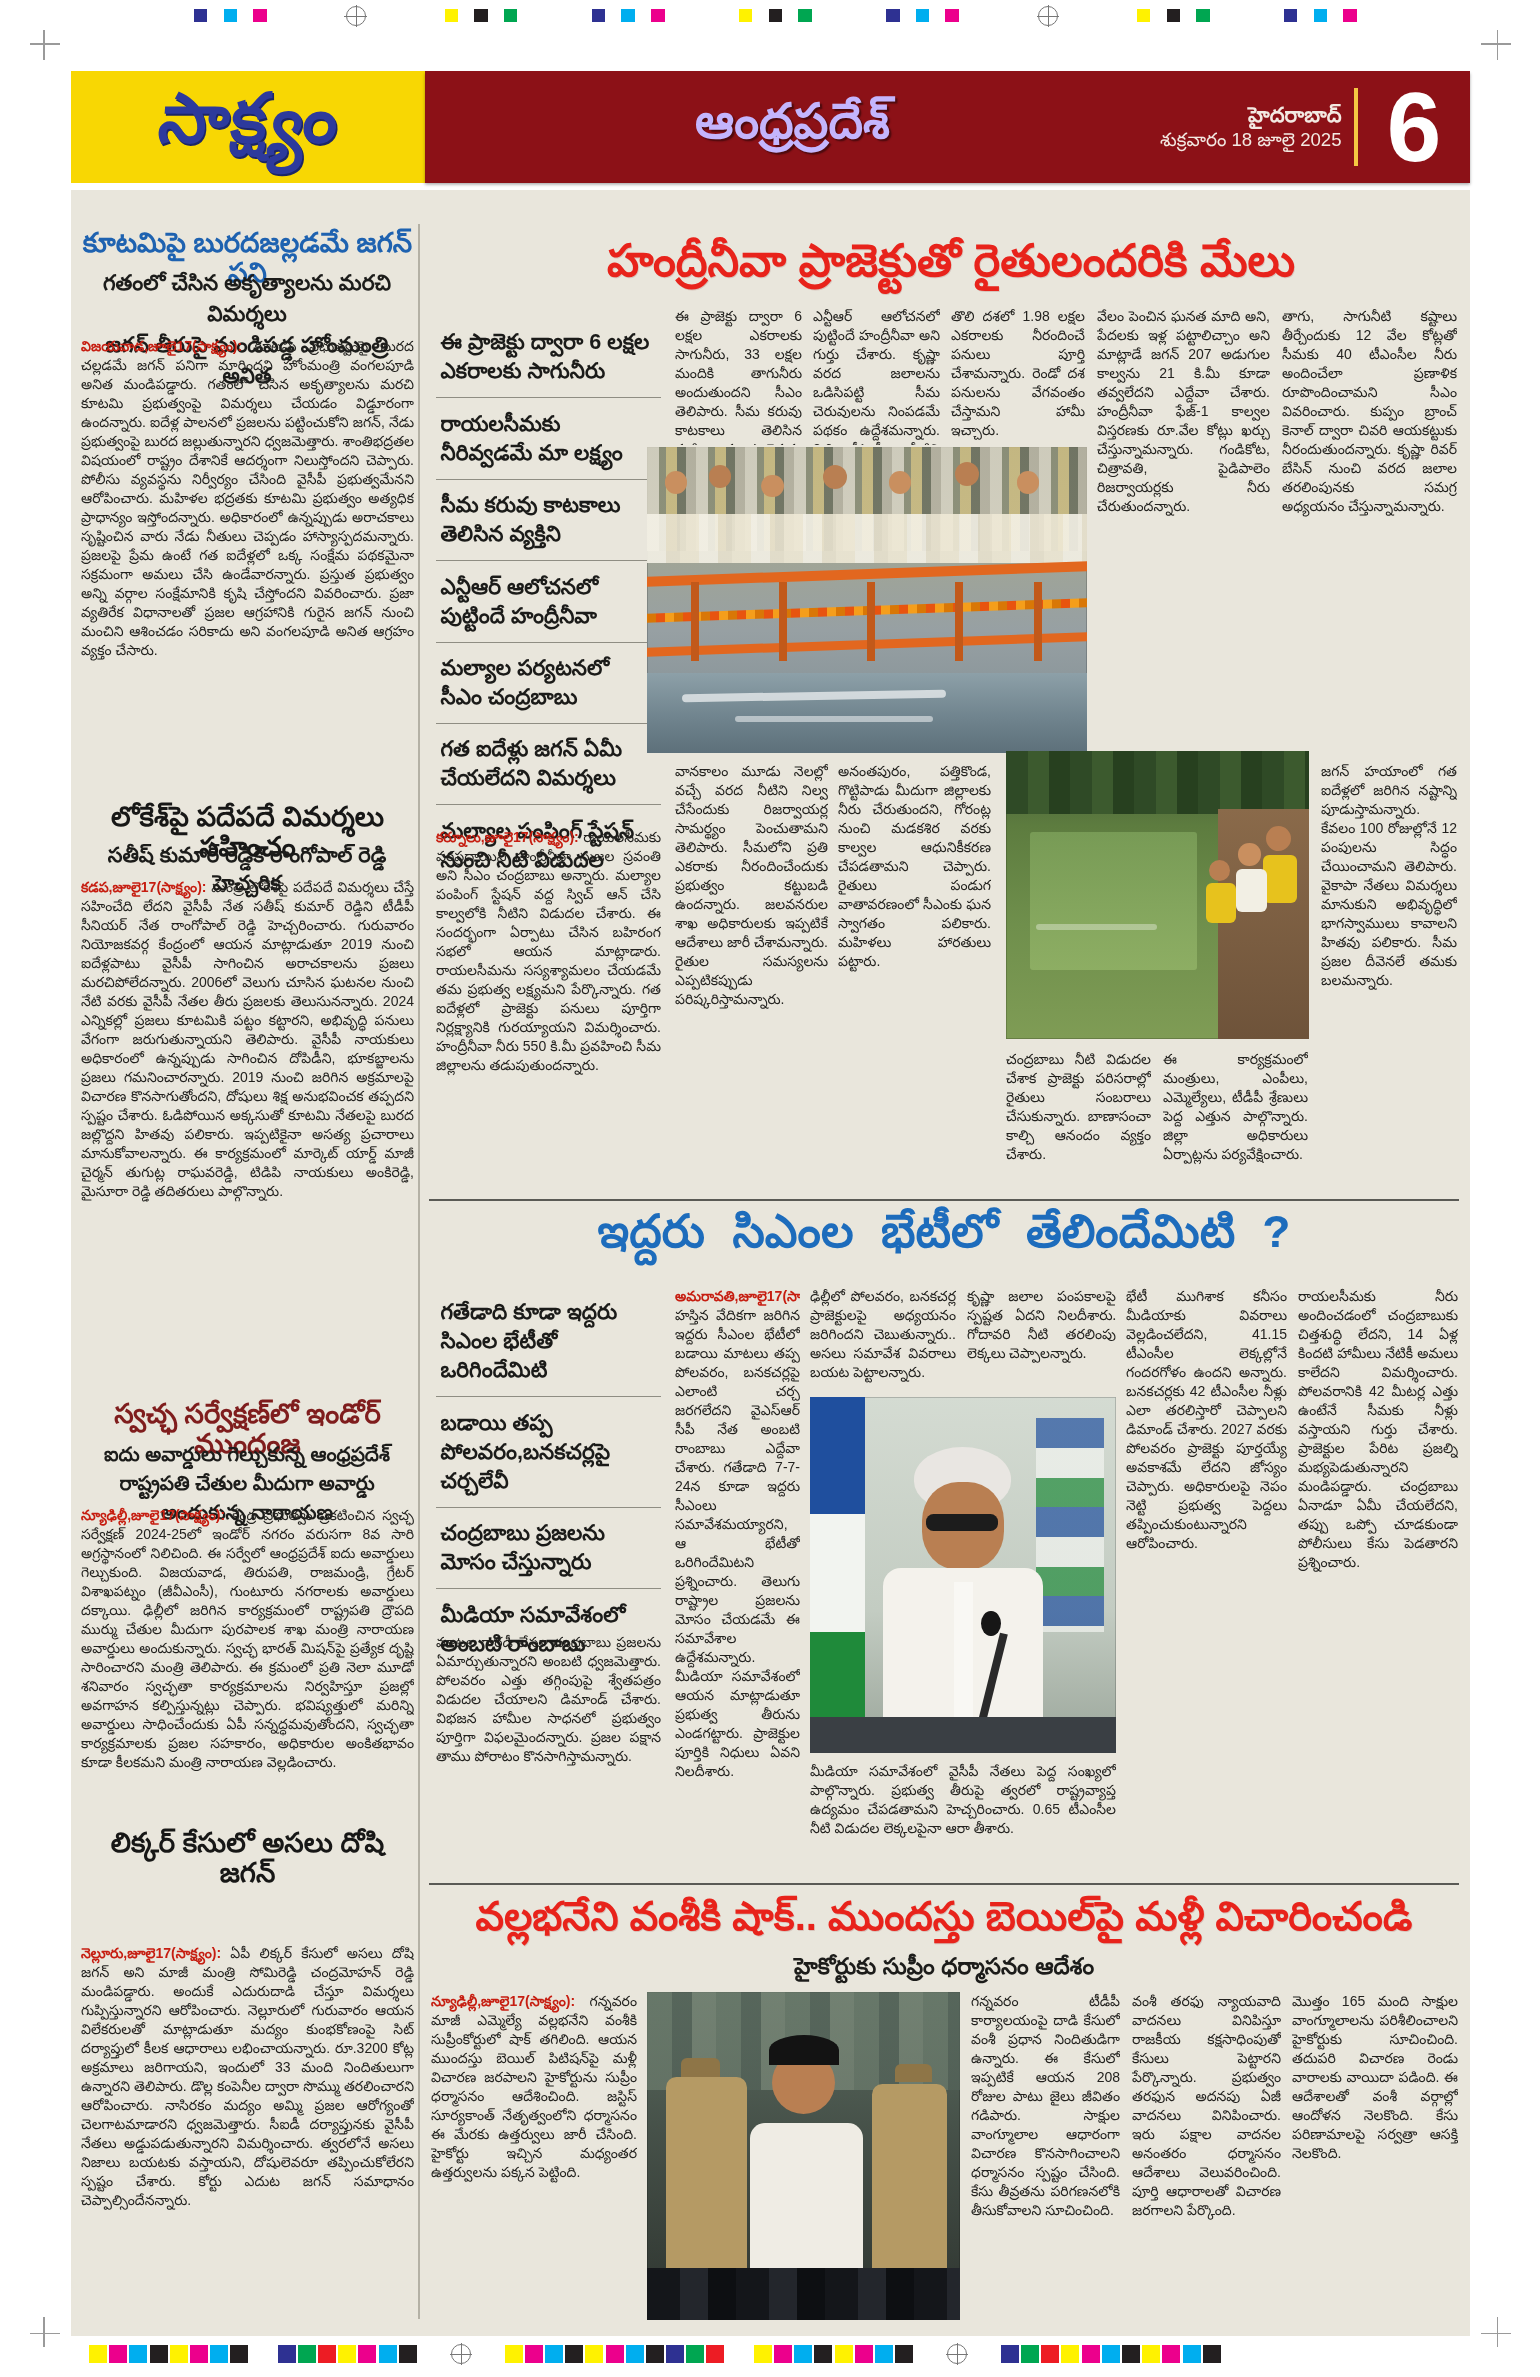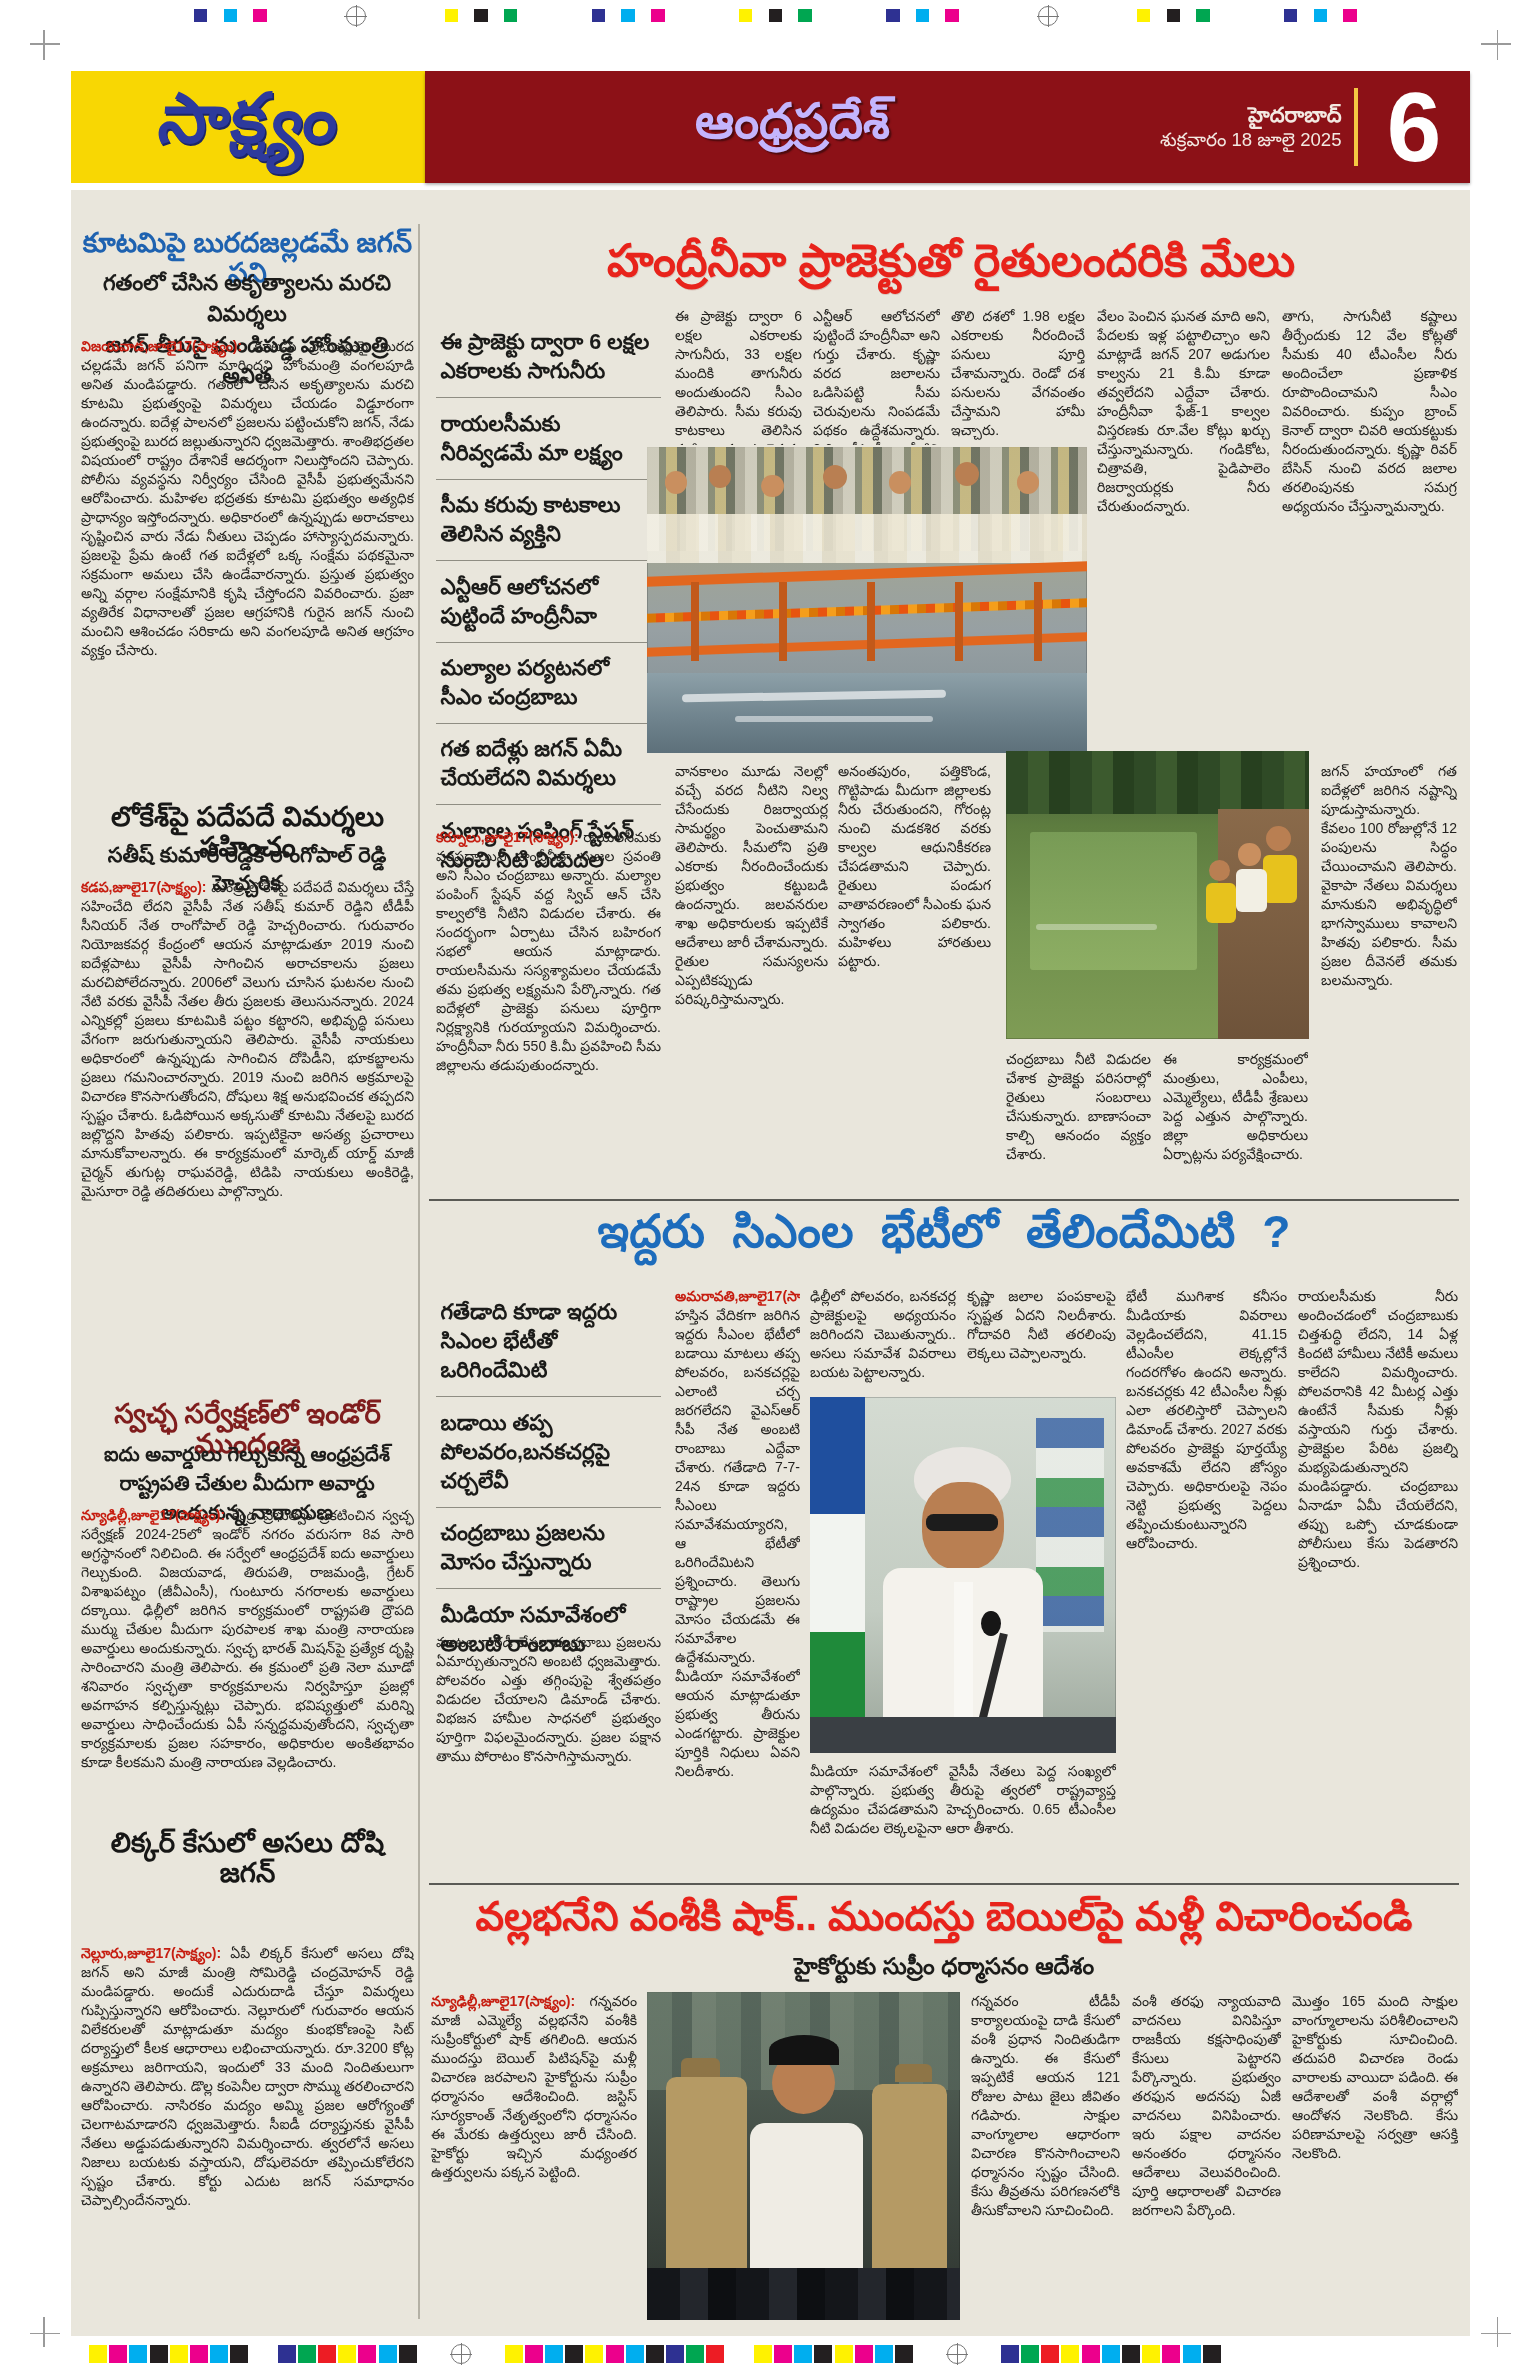--- a/index.html
+++ b/index.html
@@ -242,21 +242,21 @@
 
   <div class="hrule" style="left:429px;top:1883px;width:1030px;"></div>
 
   <div class="abs headline-red" style="left:429px;top:1895px;width:1030px;font-size:40px;">వల్లభనేని వంశీకి షాక్.. ముందస్తు బెయిల్‌పై మళ్లీ విచారించండి</div>
   <div class="abs sub-center" style="left:429px;top:1953px;width:1030px;font-size:23px;">హైకోర్టుకు సుప్రీం ధర్మాసనం ఆదేశం</div>
 
   <div class="abs body-text" style="left:431px;top:1992px;width:206px;height:328px;">
     <span class="byline">న్యూఢిల్లీ,జూలై17(సాక్ష్యం):</span>
     <span>గన్నవరం మాజీ ఎమ్మెల్యే వల్లభనేని వంశీకి సుప్రీంకోర్టులో షాక్ తగిలింది. ఆయన ముందస్తు బెయిల్ పిటిషన్‌పై మళ్లీ విచారణ జరపాలని హైకోర్టును సుప్రీం ధర్మాసనం ఆదేశించింది. జస్టిస్ సూర్యకాంత్ నేతృత్వంలోని ధర్మాసనం ఈ మేరకు ఉత్తర్వులు జారీ చేసింది. హైకోర్టు ఇచ్చిన మధ్యంతర ఉత్తర్వులను పక్కన పెట్టింది.</span>
   </div>
-  <div class="abs body-text" style="left:971px;top:1992px;width:149px;height:328px;">గన్నవరం టీడీపీ కార్యాలయంపై దాడి కేసులో వంశీ ప్రధాన నిందితుడిగా ఉన్నారు. ఈ కేసులో ఇప్పటికే ఆయన 121 రోజుల పాటు జైలు జీవితం గడిపారు. సాక్షుల వాంగ్మూలాల ఆధారంగా విచారణ కొనసాగించాలని ధర్మాసనం స్పష్టం చేసింది. కేసు తీవ్రతను పరిగణనలోకి తీసుకోవాలని సూచించింది.</div>
+  <div class="abs body-text" style="left:971px;top:1992px;width:149px;height:328px;">గన్నవరం టీడీపీ కార్యాలయంపై దాడి కేసులో వంశీ ప్రధాన నిందితుడిగా ఉన్నారు. ఈ కేసులో ఇప్పటికే ఆయన 208 రోజుల పాటు జైలు జీవితం గడిపారు. సాక్షుల వాంగ్మూలాల ఆధారంగా విచారణ కొనసాగించాలని ధర్మాసనం స్పష్టం చేసింది. కేసు తీవ్రతను పరిగణనలోకి తీసుకోవాలని సూచించింది.</div>
   <div class="abs body-text" style="left:1132px;top:1992px;width:149px;height:328px;">వంశీ తరఫు న్యాయవాది వాదనలు వినిపిస్తూ రాజకీయ కక్షసాధింపుతో కేసులు పెట్టారని పేర్కొన్నారు. ప్రభుత్వం తరఫున అదనపు ఏజీ వాదనలు వినిపించారు. ఇరు పక్షాల వాదనల అనంతరం ధర్మాసనం ఆదేశాలు వెలువరించింది. పూర్తి ఆధారాలతో విచారణ జరగాలని పేర్కొంది.</div>
   <div class="abs body-text" style="left:1292px;top:1992px;width:166px;height:328px;">మొత్తం 165 మంది సాక్షుల వాంగ్మూలాలను పరిశీలించాలని హైకోర్టుకు సూచించింది. తదుపరి విచారణ రెండు వారాలకు వాయిదా పడింది. ఈ ఆదేశాలతో వంశీ వర్గాల్లో ఆందోళన నెలకొంది. కేసు పరిణామాలపై సర్వత్రా ఆసక్తి నెలకొంది.</div>
 
   <div class="photo" style="left:647px;top:1992px;width:313px;height:328px;background:linear-gradient(180deg,#5a6b5e 0%,#47524a 40%,#2e342f 100%);">
     <div class="pd" style="left:0;top:0;width:100%;height:30%;background:repeating-linear-gradient(90deg,#6d7d6e 0 25px,#55645a 25px 45px,#7c8a7a 45px 69px);opacity:.7;"></div>
     <div class="pd" style="left:6%;top:26%;width:26%;height:62%;border-radius:10.4px 10.4px 0 0;background:#b59a64;"></div>
     <div class="pd" style="left:11%;top:20%;width:39px;height:19.4px;border-radius:6px 6px 0 0;background:#8e7547;"></div>
     <div class="pd" style="right:4%;top:28%;width:24%;height:60%;border-radius:10.4px 10.4px 0 0;background:#b59a64;"></div>
     <div class="pd" style="right:9%;top:22%;width:37px;height:18px;border-radius:6px 6px 0 0;background:#8e7547;"></div>
     <div class="pd" style="left:40%;top:18%;width:63px;height:63px;border-radius:50%;background:#b97f52;"></div>

